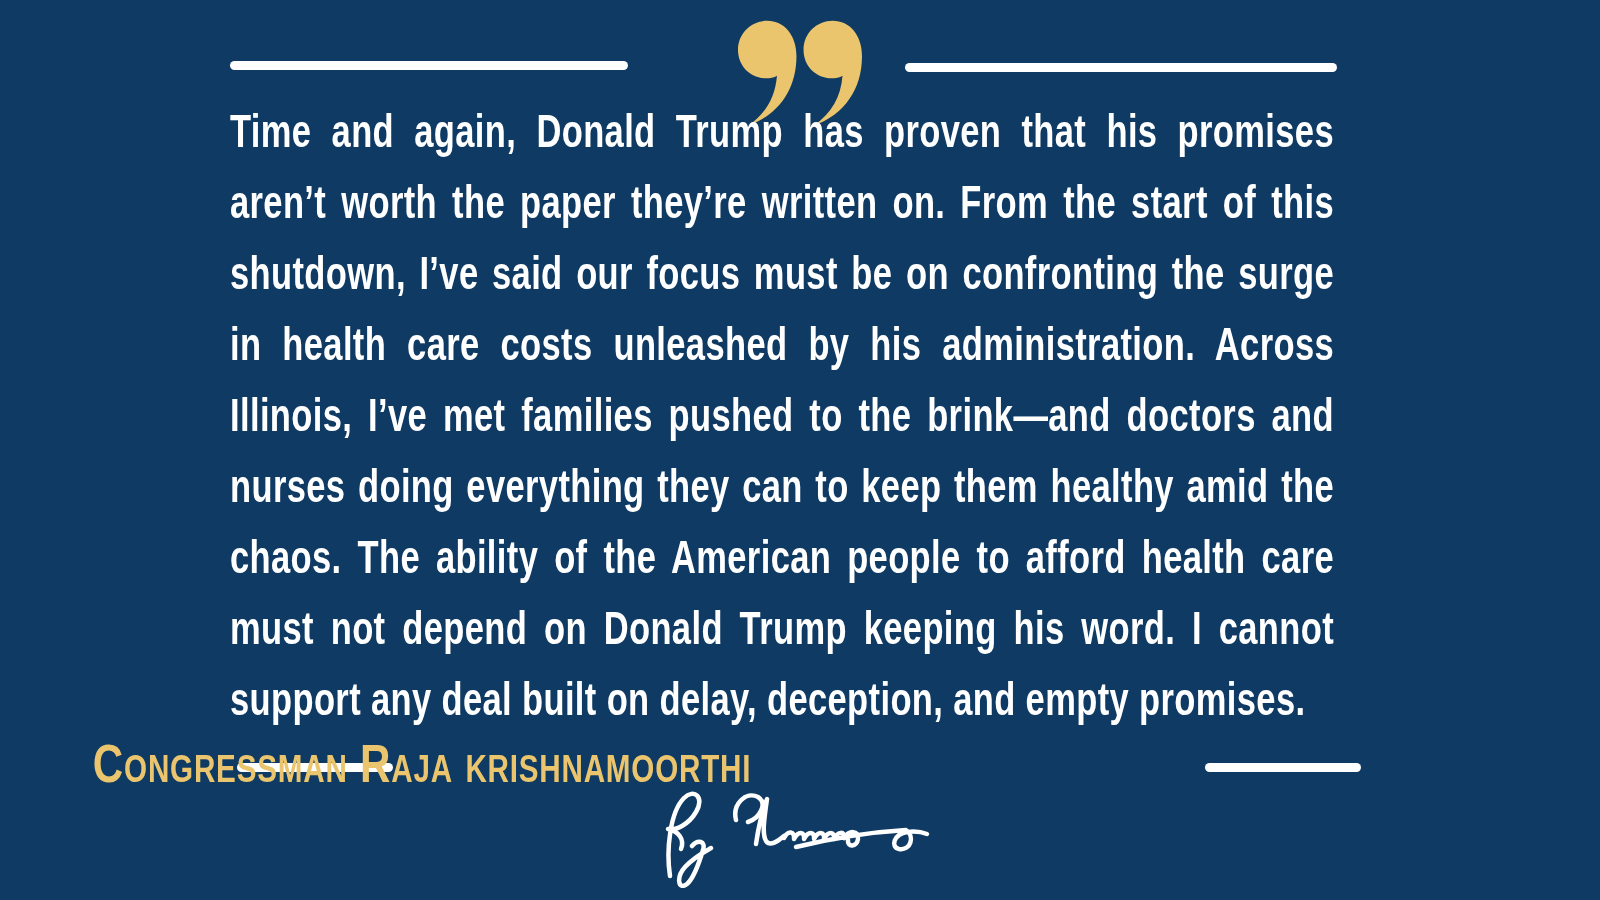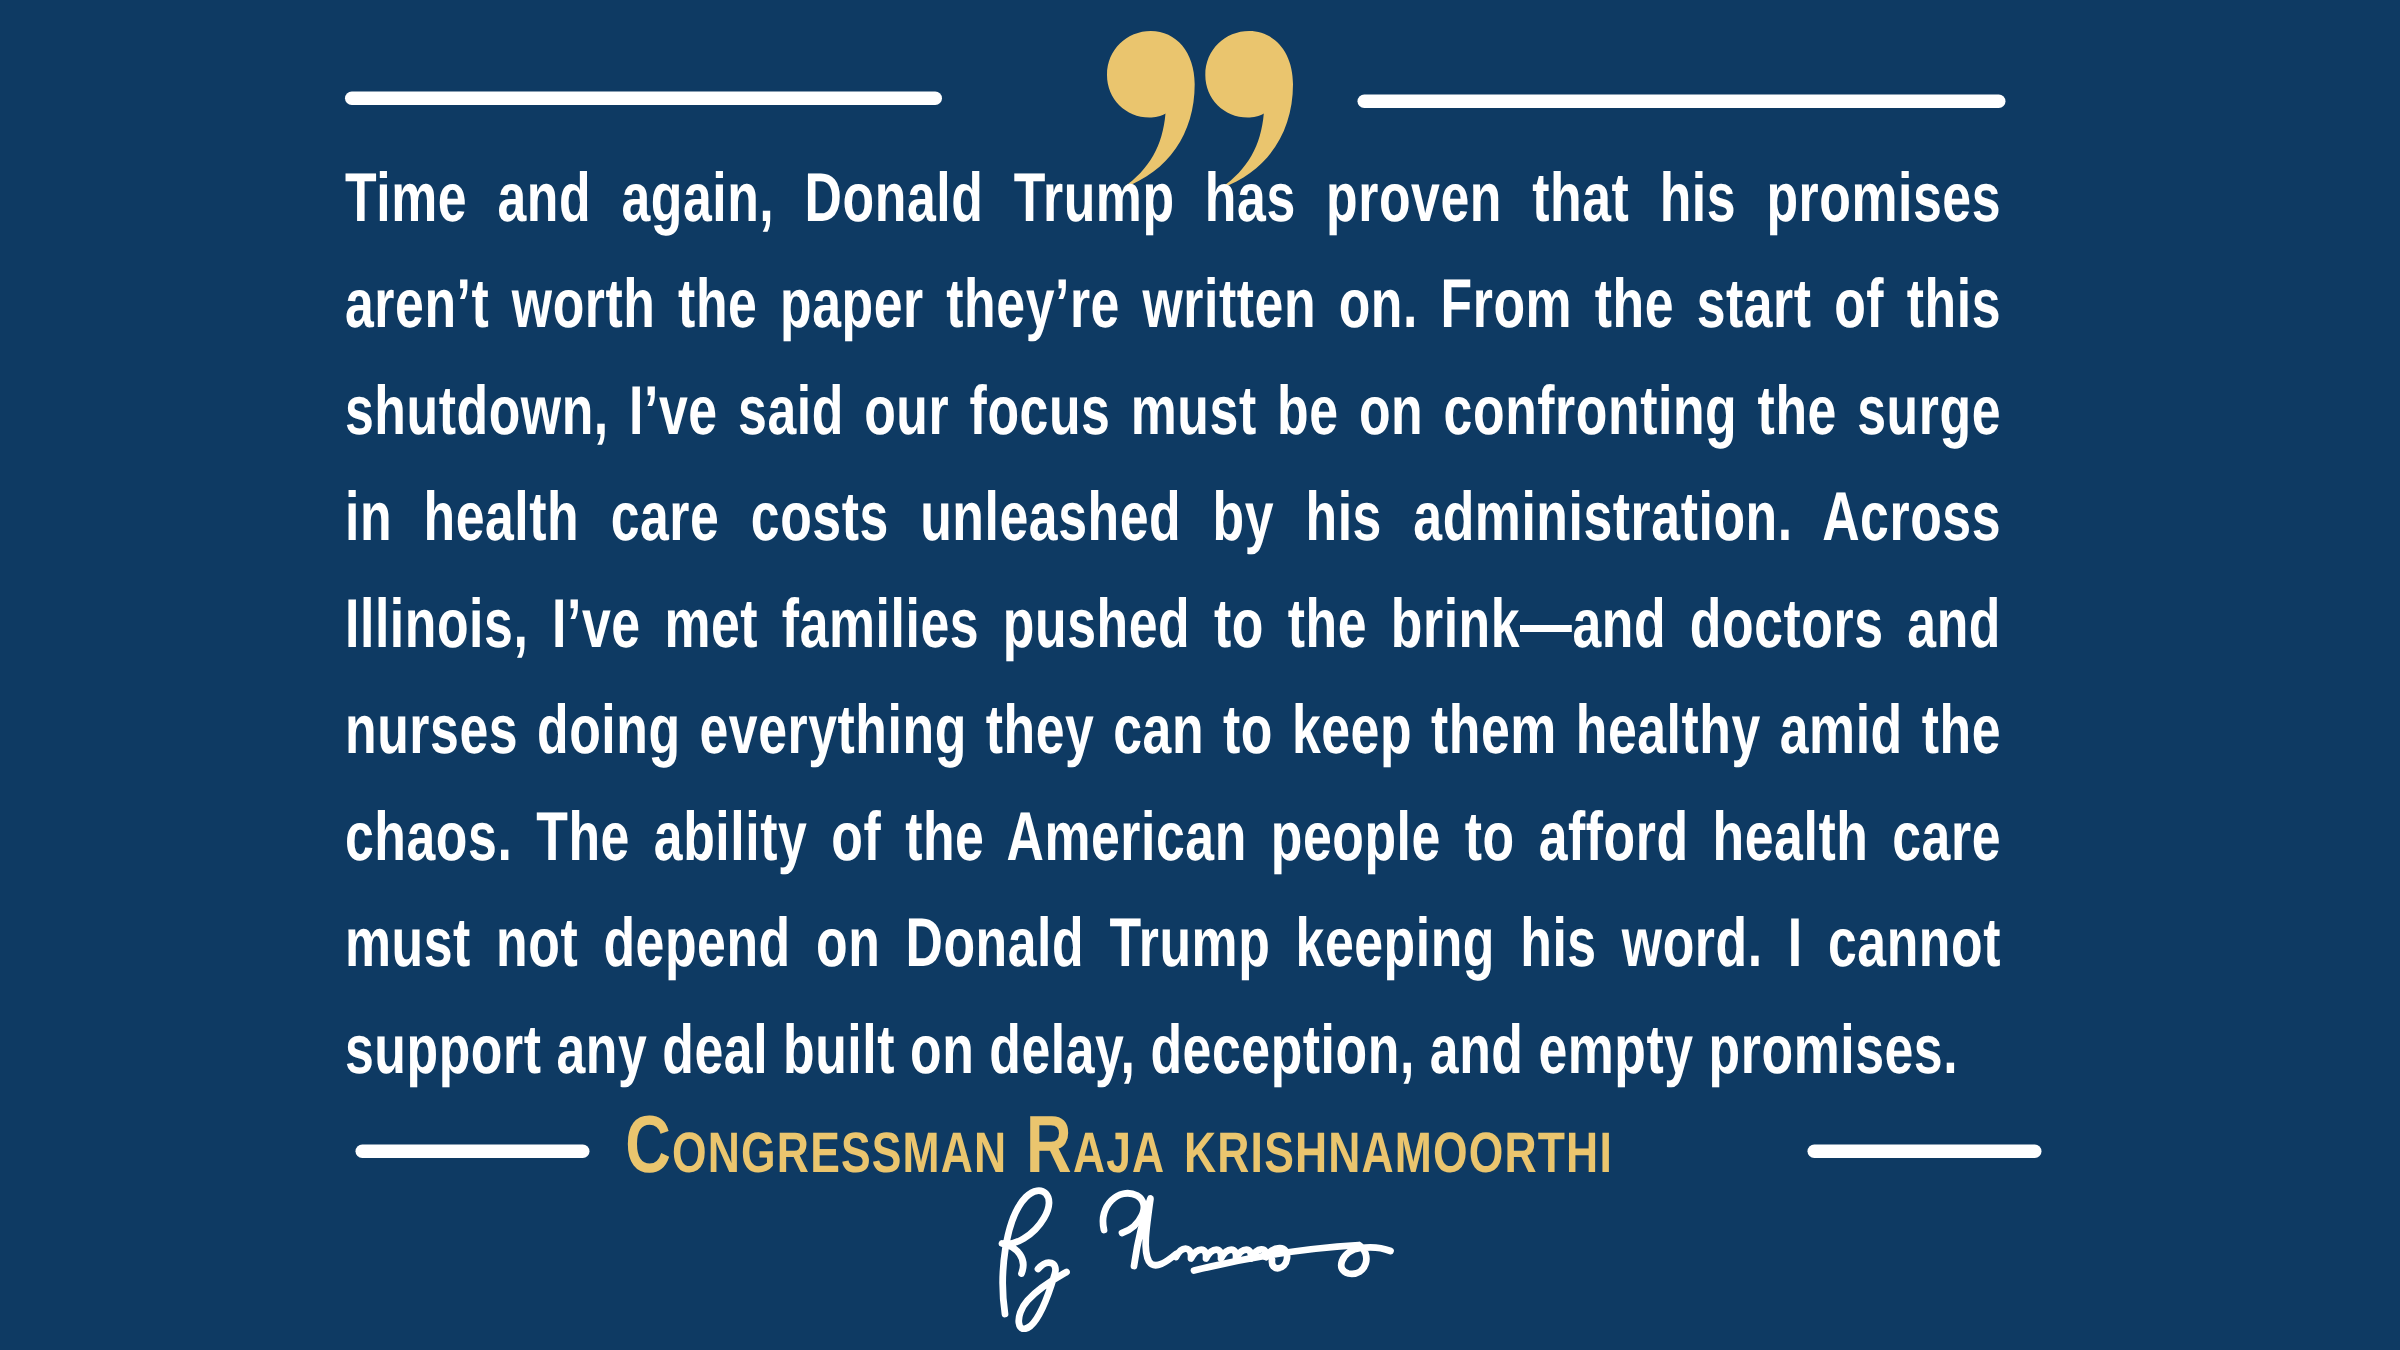--- a/index.html
+++ b/index.html
@@ -46,21 +46,20 @@
     text-align-last:justify;
     letter-spacing:0.5px;
     white-space:normal;
   }
   .qline.last{
     text-align:left;
     text-align-last:left;
   }
   .attribution-row{
     position:absolute;left:0;top:733px;width:1492px;
-    text-align:center;
   }
   .attribution-name{
     display:inline-block;
     color:var(--accent-gold);
     font-size:54px;
     font-weight:700;
     font-variant:small-caps;
     letter-spacing:1px;
     line-height:60px;
     transform:scaleX(0.78);

